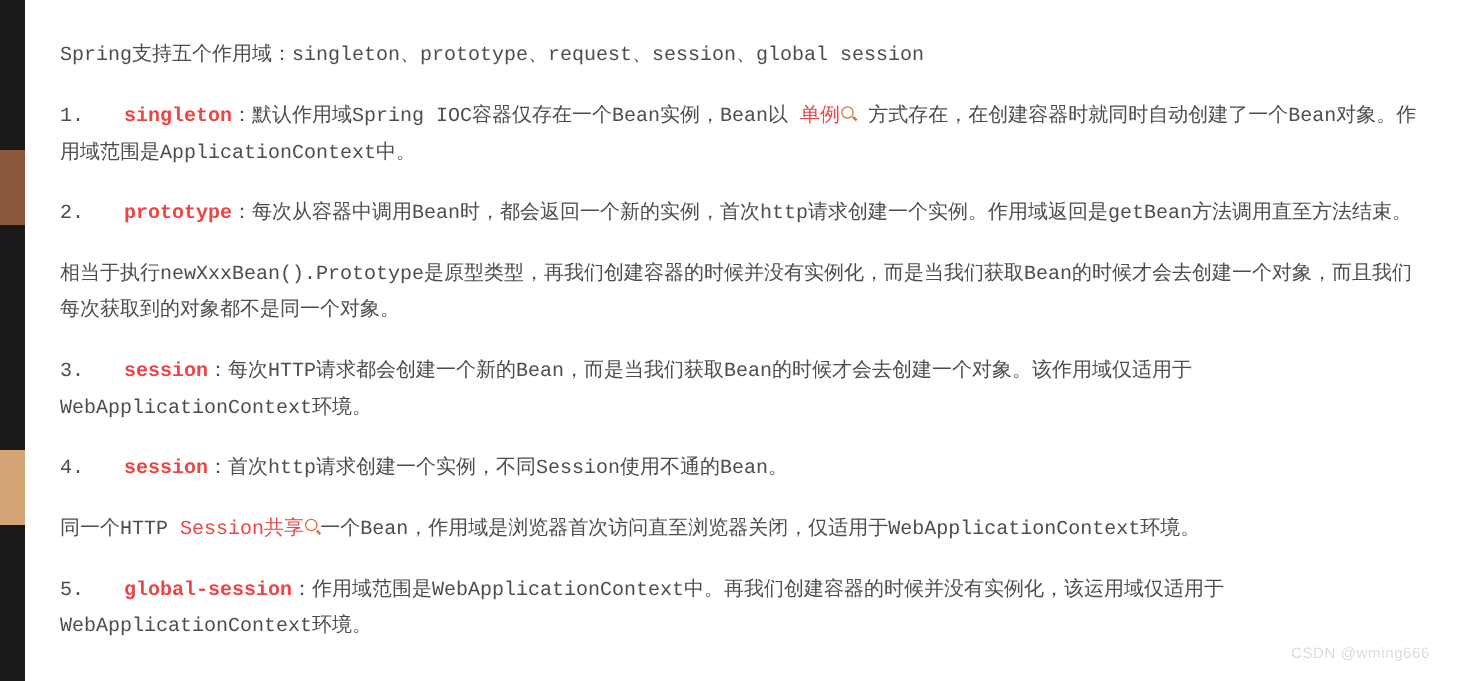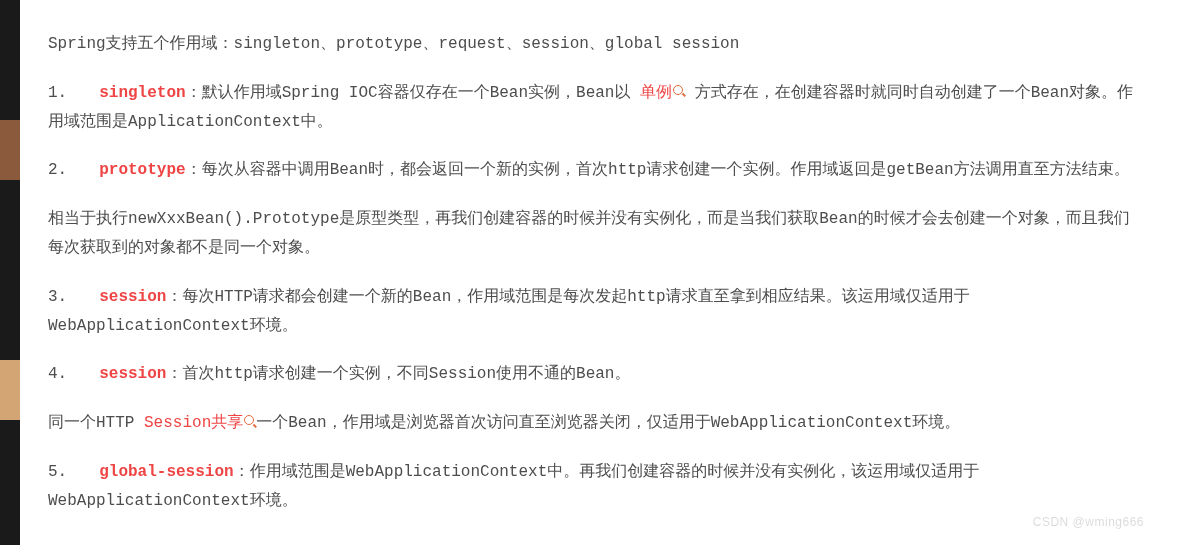--- a/index.html
+++ b/index.html
@@ -104,21 +104,21 @@
   <span>1.</span><span class="bold">singleton</span><span>：默认作用域Spring IOC容器仅存在一个Bean实例，Bean以 </span><a class="link">单例</a><span class="search-icon"></span><span> 方式存在，在创建容器时就同时自动创建了一个Bean对象。作用域范围是ApplicationContext中。</span>
 </p>
 
 <p>
   <span>2.</span><span class="bold">prototype</span><span>：每次从容器中调用Bean时，都会返回一个新的实例，首次http请求创建一个实例。作用域返回是getBean方法调用直至方法结束。</span>
 </p>
 
 <p>相当于执行newXxxBean().Prototype是原型类型，再我们创建容器的时候并没有实例化，而是当我们获取Bean的时候才会去创建一个对象，而且我们每次获取到的对象都不是同一个对象。</p>
 
 <p>
-  <span>3.</span><span class="bold">session</span><span>：每次HTTP请求都会创建一个新的Bean，作用域范围是每次发起http请求直至拿到相应结果。该运用域仅适用于WebApplicationContext环境。</span>
+  <span>3.</span><span class="bold">session</span><span>：每次HTTP请求都会创建一个新的Bean，而是当我们获取Bean的时候才会去创建一个对象。该作用域仅适用于WebApplicationContext环境。</span>
 </p>
 
 <p>
   <span>4.</span><span class="bold">session</span><span>：首次http请求创建一个实例，不同Session使用不通的Bean。</span>
 </p>
 
 <p>
   <span>同一个HTTP </span><a class="link">Session共享</a><span class="search-icon"></span><span>一个Bean，作用域是浏览器首次访问直至浏览器关闭，仅适用于WebApplicationContext环境。</span>
 </p>
 

